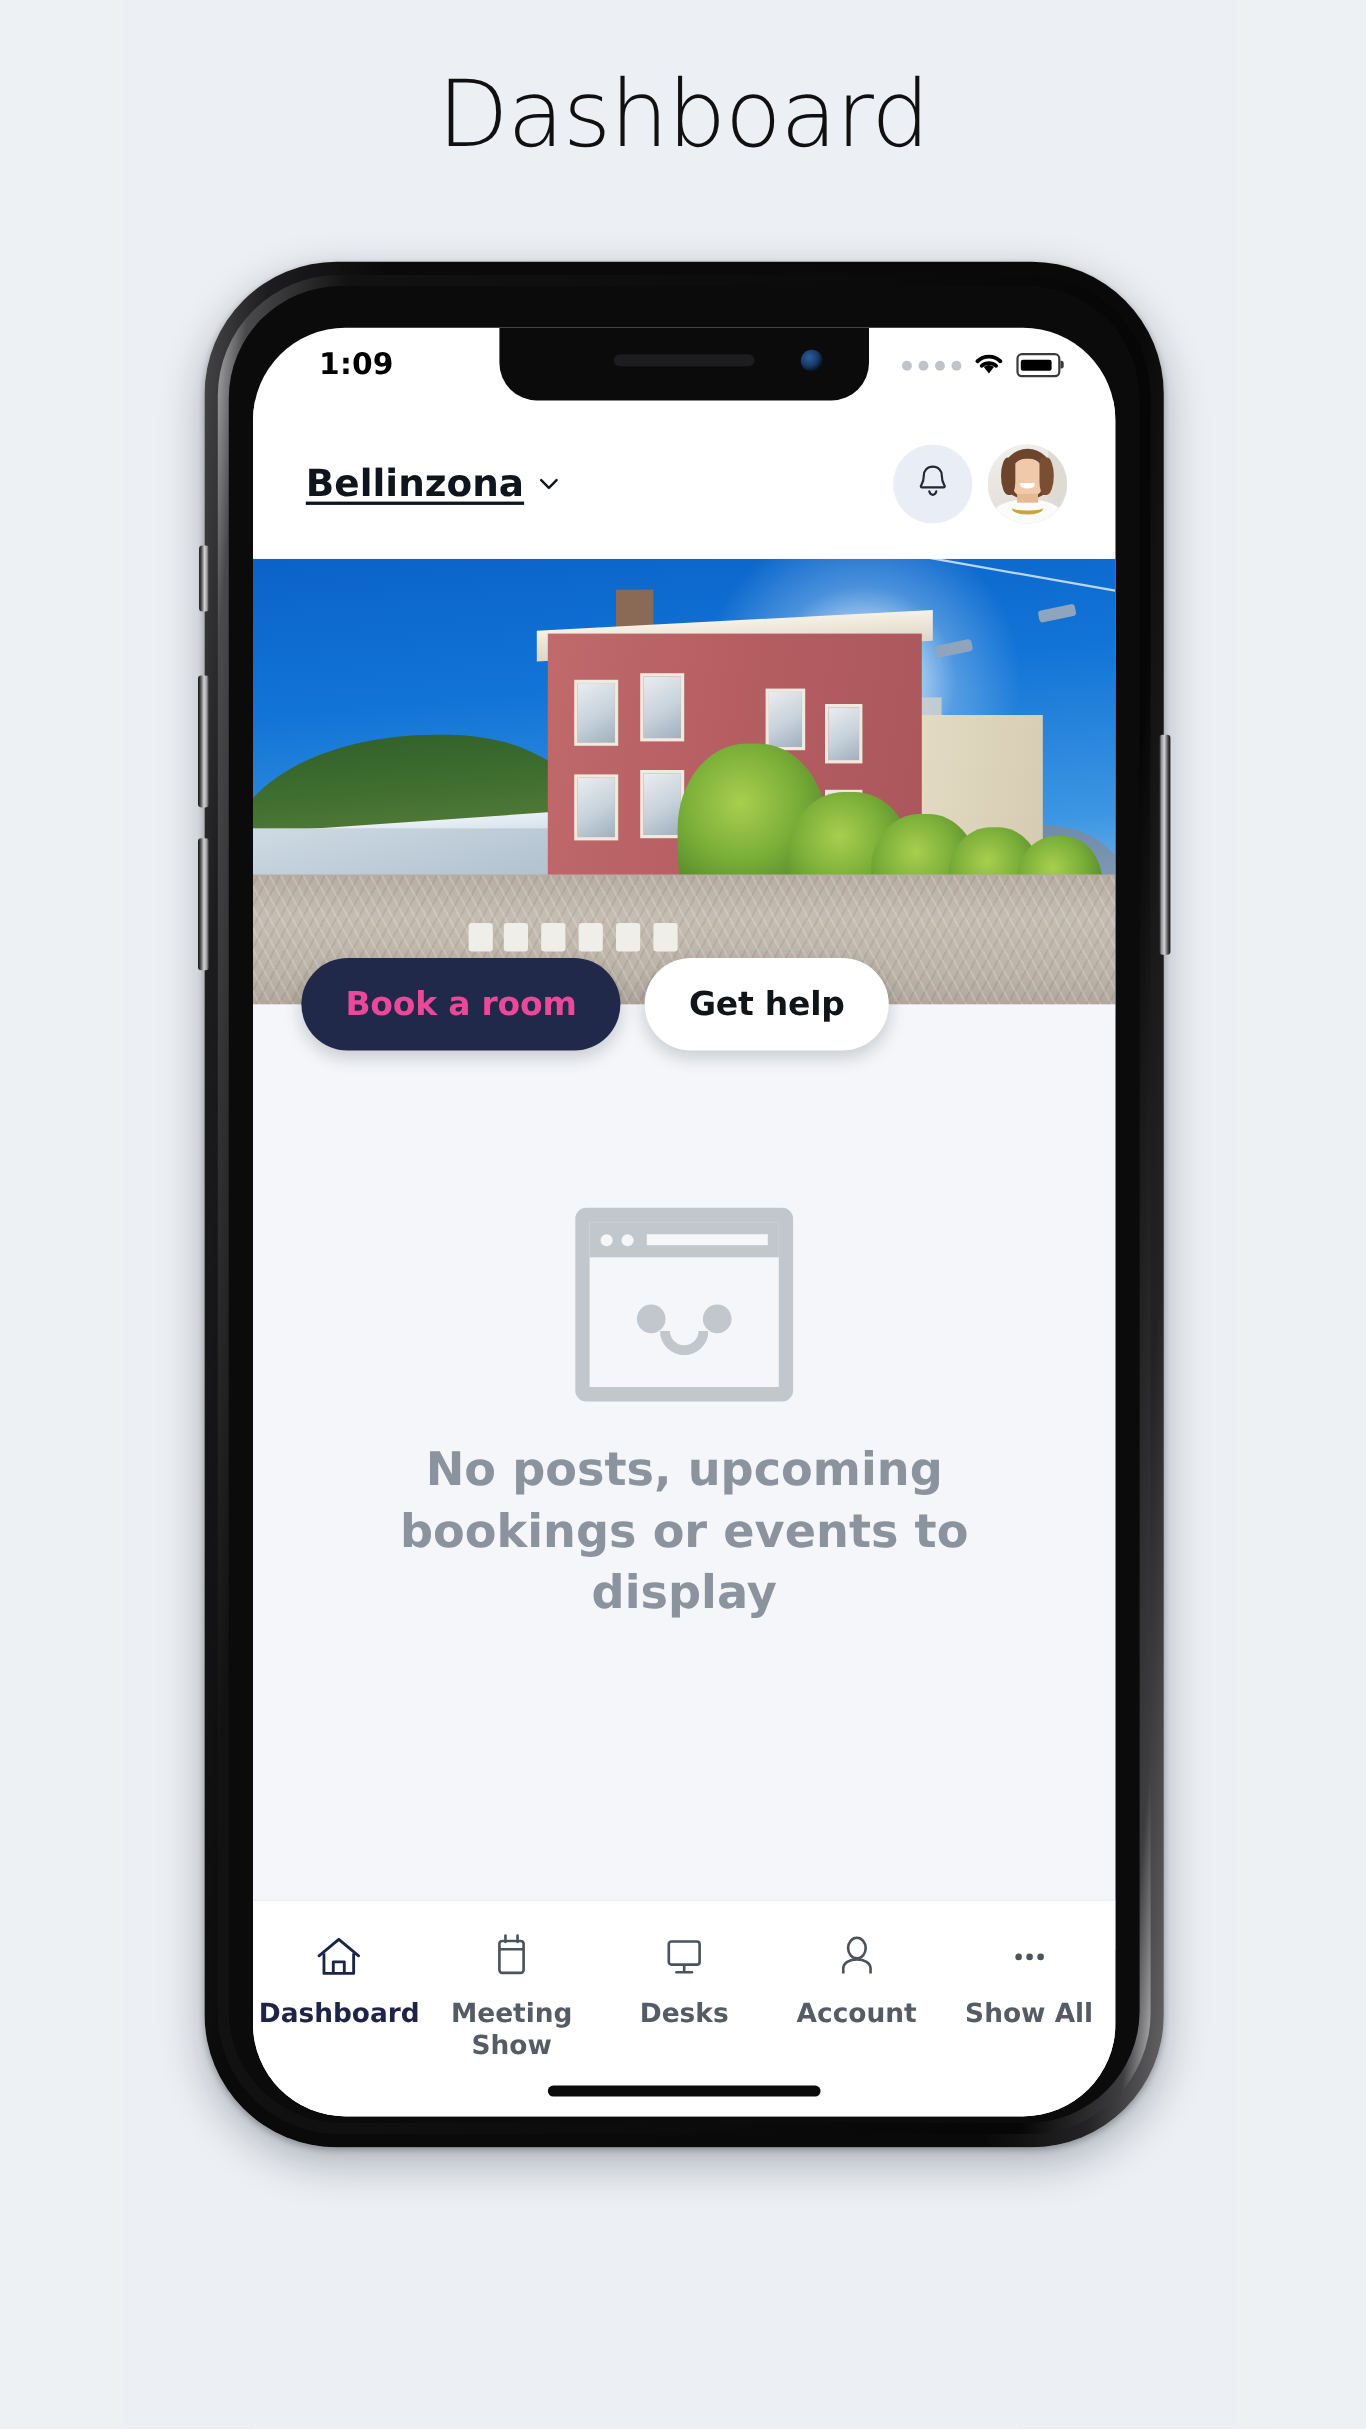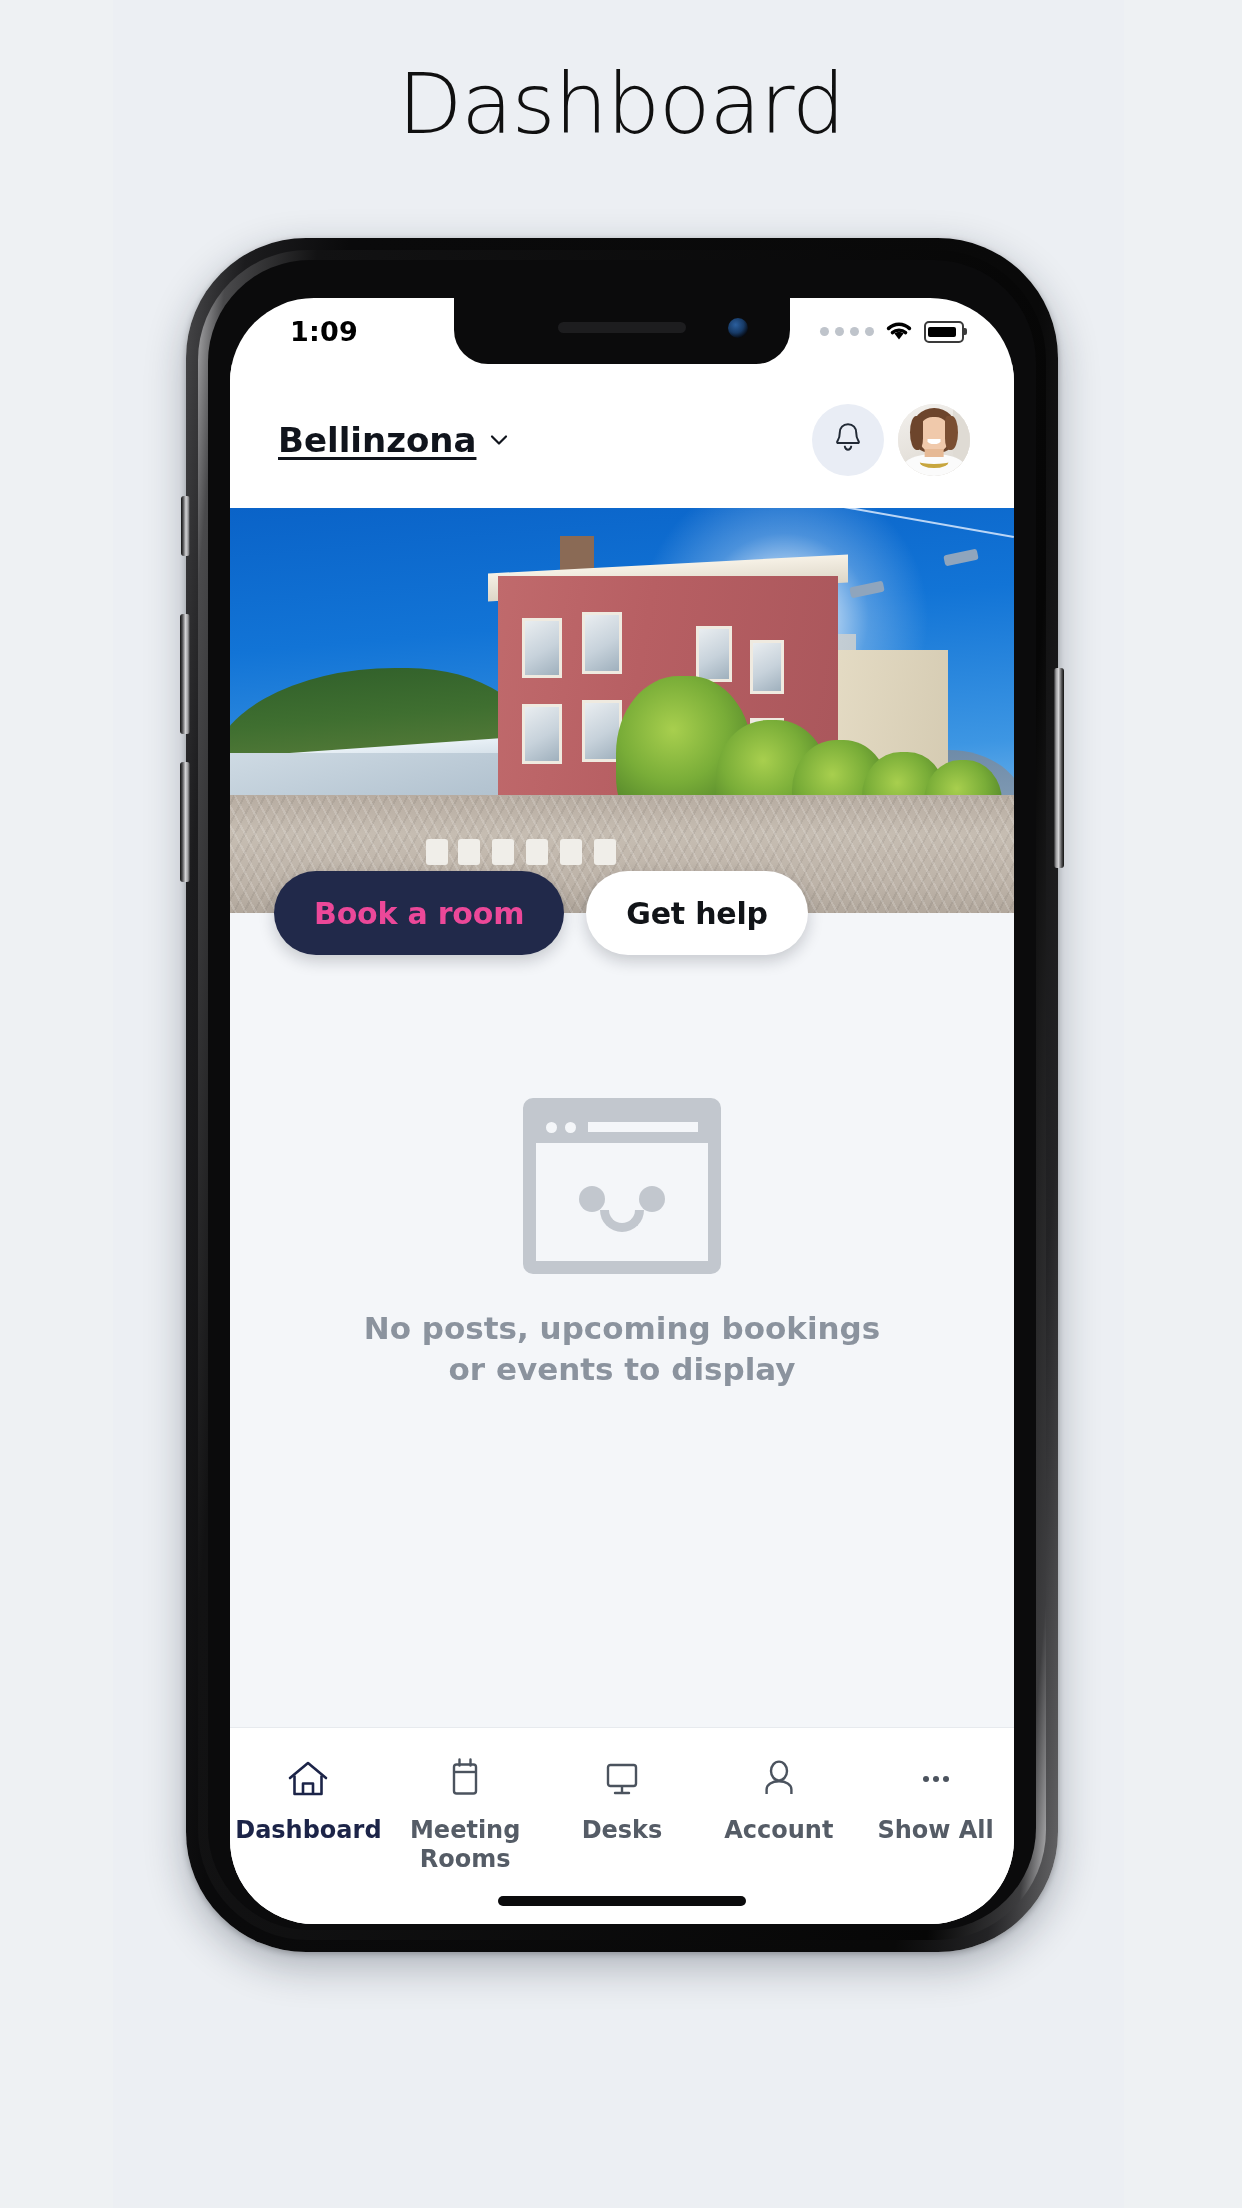--- a/index.html
+++ b/index.html
@@ -445,21 +445,21 @@
   .eye.r { right: 56px; }
   .mouth {
     position:absolute; left: 50%; transform: translateX(-50%);
     top: 112px; width: 44px; height: 22px;
     border: 9px solid #c2c7ce;
     border-top: none;
     border-radius: 0 0 30px 30px;
     box-sizing: border-box;
   }
   .empty-text {
-    font-size: 31px;
+    font-size: 42px;
     font-weight: 700;
     line-height: 1.33;
     color: #8b939e;
     font-family: "DejaVu Sans", sans-serif;
     padding: 0 112px;
     margin-top: 16px;
   }
 
   
   .tabbar {
@@ -675,21 +675,21 @@
         </div>
 
         <div class="tab">
           <div class="ic">
             <svg width="46" height="46" viewBox="0 0 46 46">
               <rect x="12" y="8.5" width="22" height="29" rx="2.6" stroke="#4b535e" stroke-width="2.4" fill="none"></rect>
               <path d="M12 16 H34" stroke="#4b535e" stroke-width="2.4"></path>
               <path d="M17.5 3.5 V9.5 M28.5 3.5 V9.5" stroke="#4b535e" stroke-width="2.4" stroke-linecap="round"></path>
             </svg>
           </div>
-          <div class="lb">Meeting Rooms</div>
+          <div class="lb">Meeting Show</div>
         </div>
 
         <div class="tab">
           <div class="ic">
             <svg width="48" height="44" viewBox="0 0 48 44">
               <rect x="10" y="8" width="28" height="21" rx="2.4" stroke="#4b535e" stroke-width="2.4" fill="none"></rect>
               <path d="M24 29 V35" stroke="#4b535e" stroke-width="2.4"></path>
               <path d="M17 36 H31" stroke="#4b535e" stroke-width="2.4" stroke-linecap="round"></path>
             </svg>
           </div>

